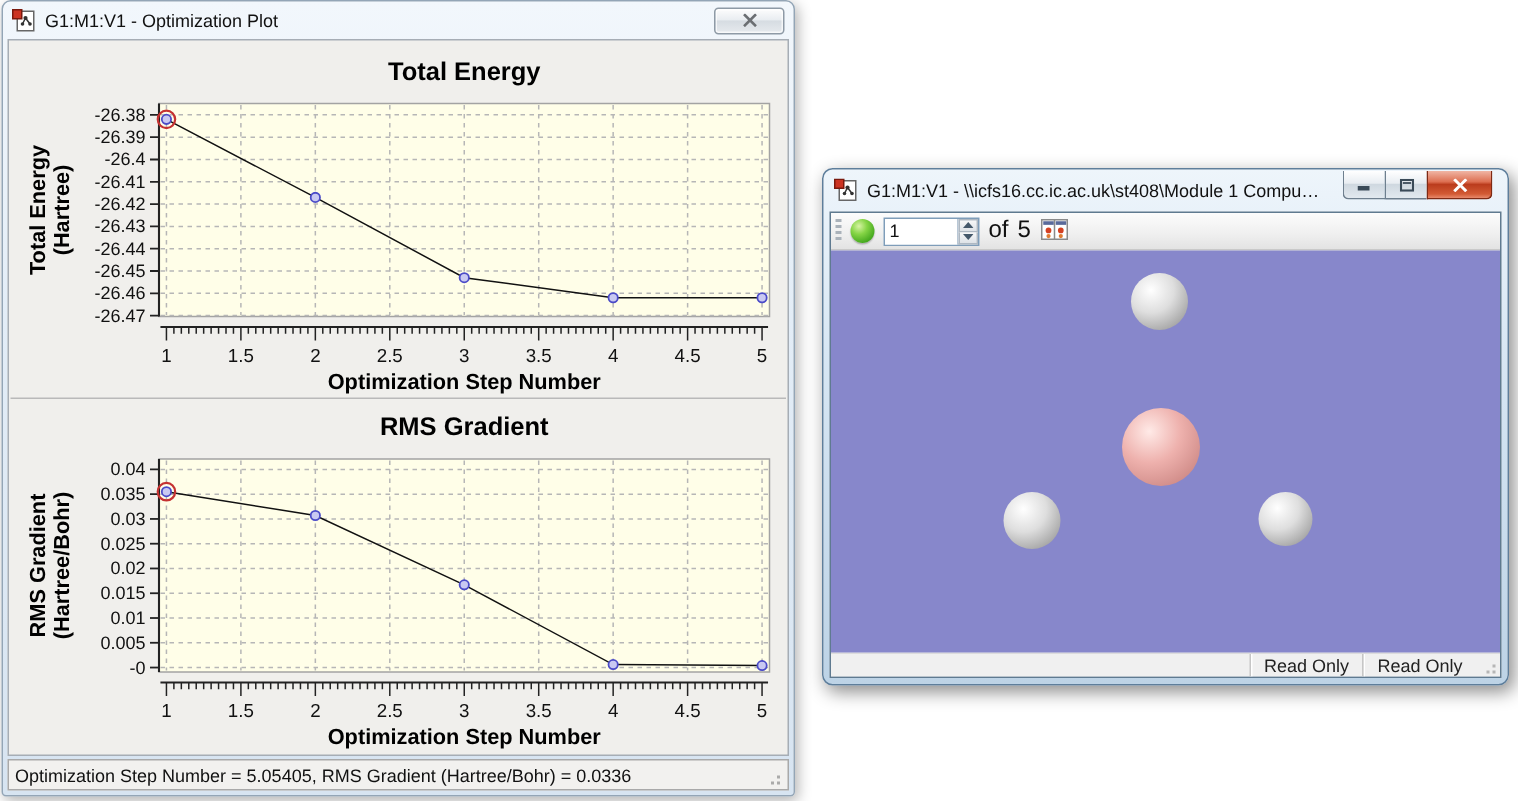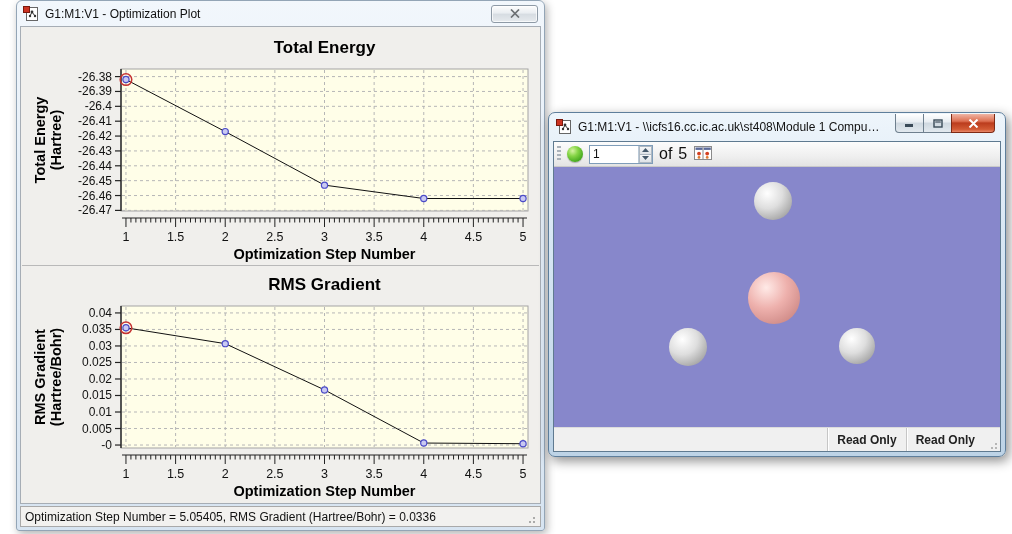--- a/index.html
+++ b/index.html
@@ -5,21 +5,21 @@
   * { margin:0; padding:0; box-sizing:border-box; }
   html,body { width:1012px; height:534px; }
   body {
     position:relative; background:#ffffff; overflow:hidden;
     font-family:"Liberation Sans", sans-serif; font-size:12px; color:#1a1a1a;
   }
   .win { position:absolute; border-radius:6px; }
 
   
   .plot-win {
-    left:16px; top:0; width:529px; height:531px;
+    left:1px; top:0; width:529px; height:531px;
     background:linear-gradient(180deg,#f2f7fc 0%, #e3edf7 40%, #d7e4f1 100%);
     border:1px solid #93a5b6;
     box-shadow:2px 3px 9px rgba(0,0,0,0.30);
     display:flex; flex-direction:column;
     padding:0 3px 3px 3px;
     border-radius:6px 6px 3px 3px;
   }
   .titlebar { height:25px; display:flex; align-items:center; gap:5px; padding:0 3px; flex:none; }
   .title-text { font-size:12px; color:#111; white-space:nowrap; overflow:hidden; text-overflow:ellipsis; flex:1; }
   .app-icon { width:17px; height:16px; display:inline-block; flex:none; }
@@ -86,22 +86,22 @@
   }
   .spinners { width:14px; display:flex; flex-direction:column; border-left:1px solid #b9c8d6; }
   .spinbtn { flex:1; display:flex; align-items:center; justify-content:center; border:1px solid #aeb8c2;
     background:linear-gradient(180deg,#f6f7f8,#dde2e7); padding:0; cursor:pointer; }
   .spinbtn + .spinbtn { border-top:none; }
   .of-label { font-size:16px; color:#111; }
   .frames-btn { width:20px; height:18px; flex:none; background:none; border:none; padding:0; cursor:pointer; }
   .viewport { flex:1; position:relative; overflow:hidden; }
   .atom { position:absolute; border-radius:50%; }
   .model-status {
-    height:24px; flex:none; background:#f0f0f0; border-top:1px solid #dcdcdc;
-    display:flex; align-items:center; font-size:12px; color:#222;font-weight:bold;
+    height:16px; flex:none; background:#f0f0f0; border-top:1px solid #dcdcdc;
+    display:flex; align-items:center; font-size:12px; color:#222;
   }
   .model-status .grow { flex:1; }
   .status-cell { padding:0 9px; height:100%; display:flex; align-items:center;
     border-left:1px solid #c6c6c6; box-shadow:inset 1px 0 0 #ffffff; white-space:nowrap; }
 </style>
 </head>
 <body>
 
 <div class="win plot-win">
   <div class="titlebar">

